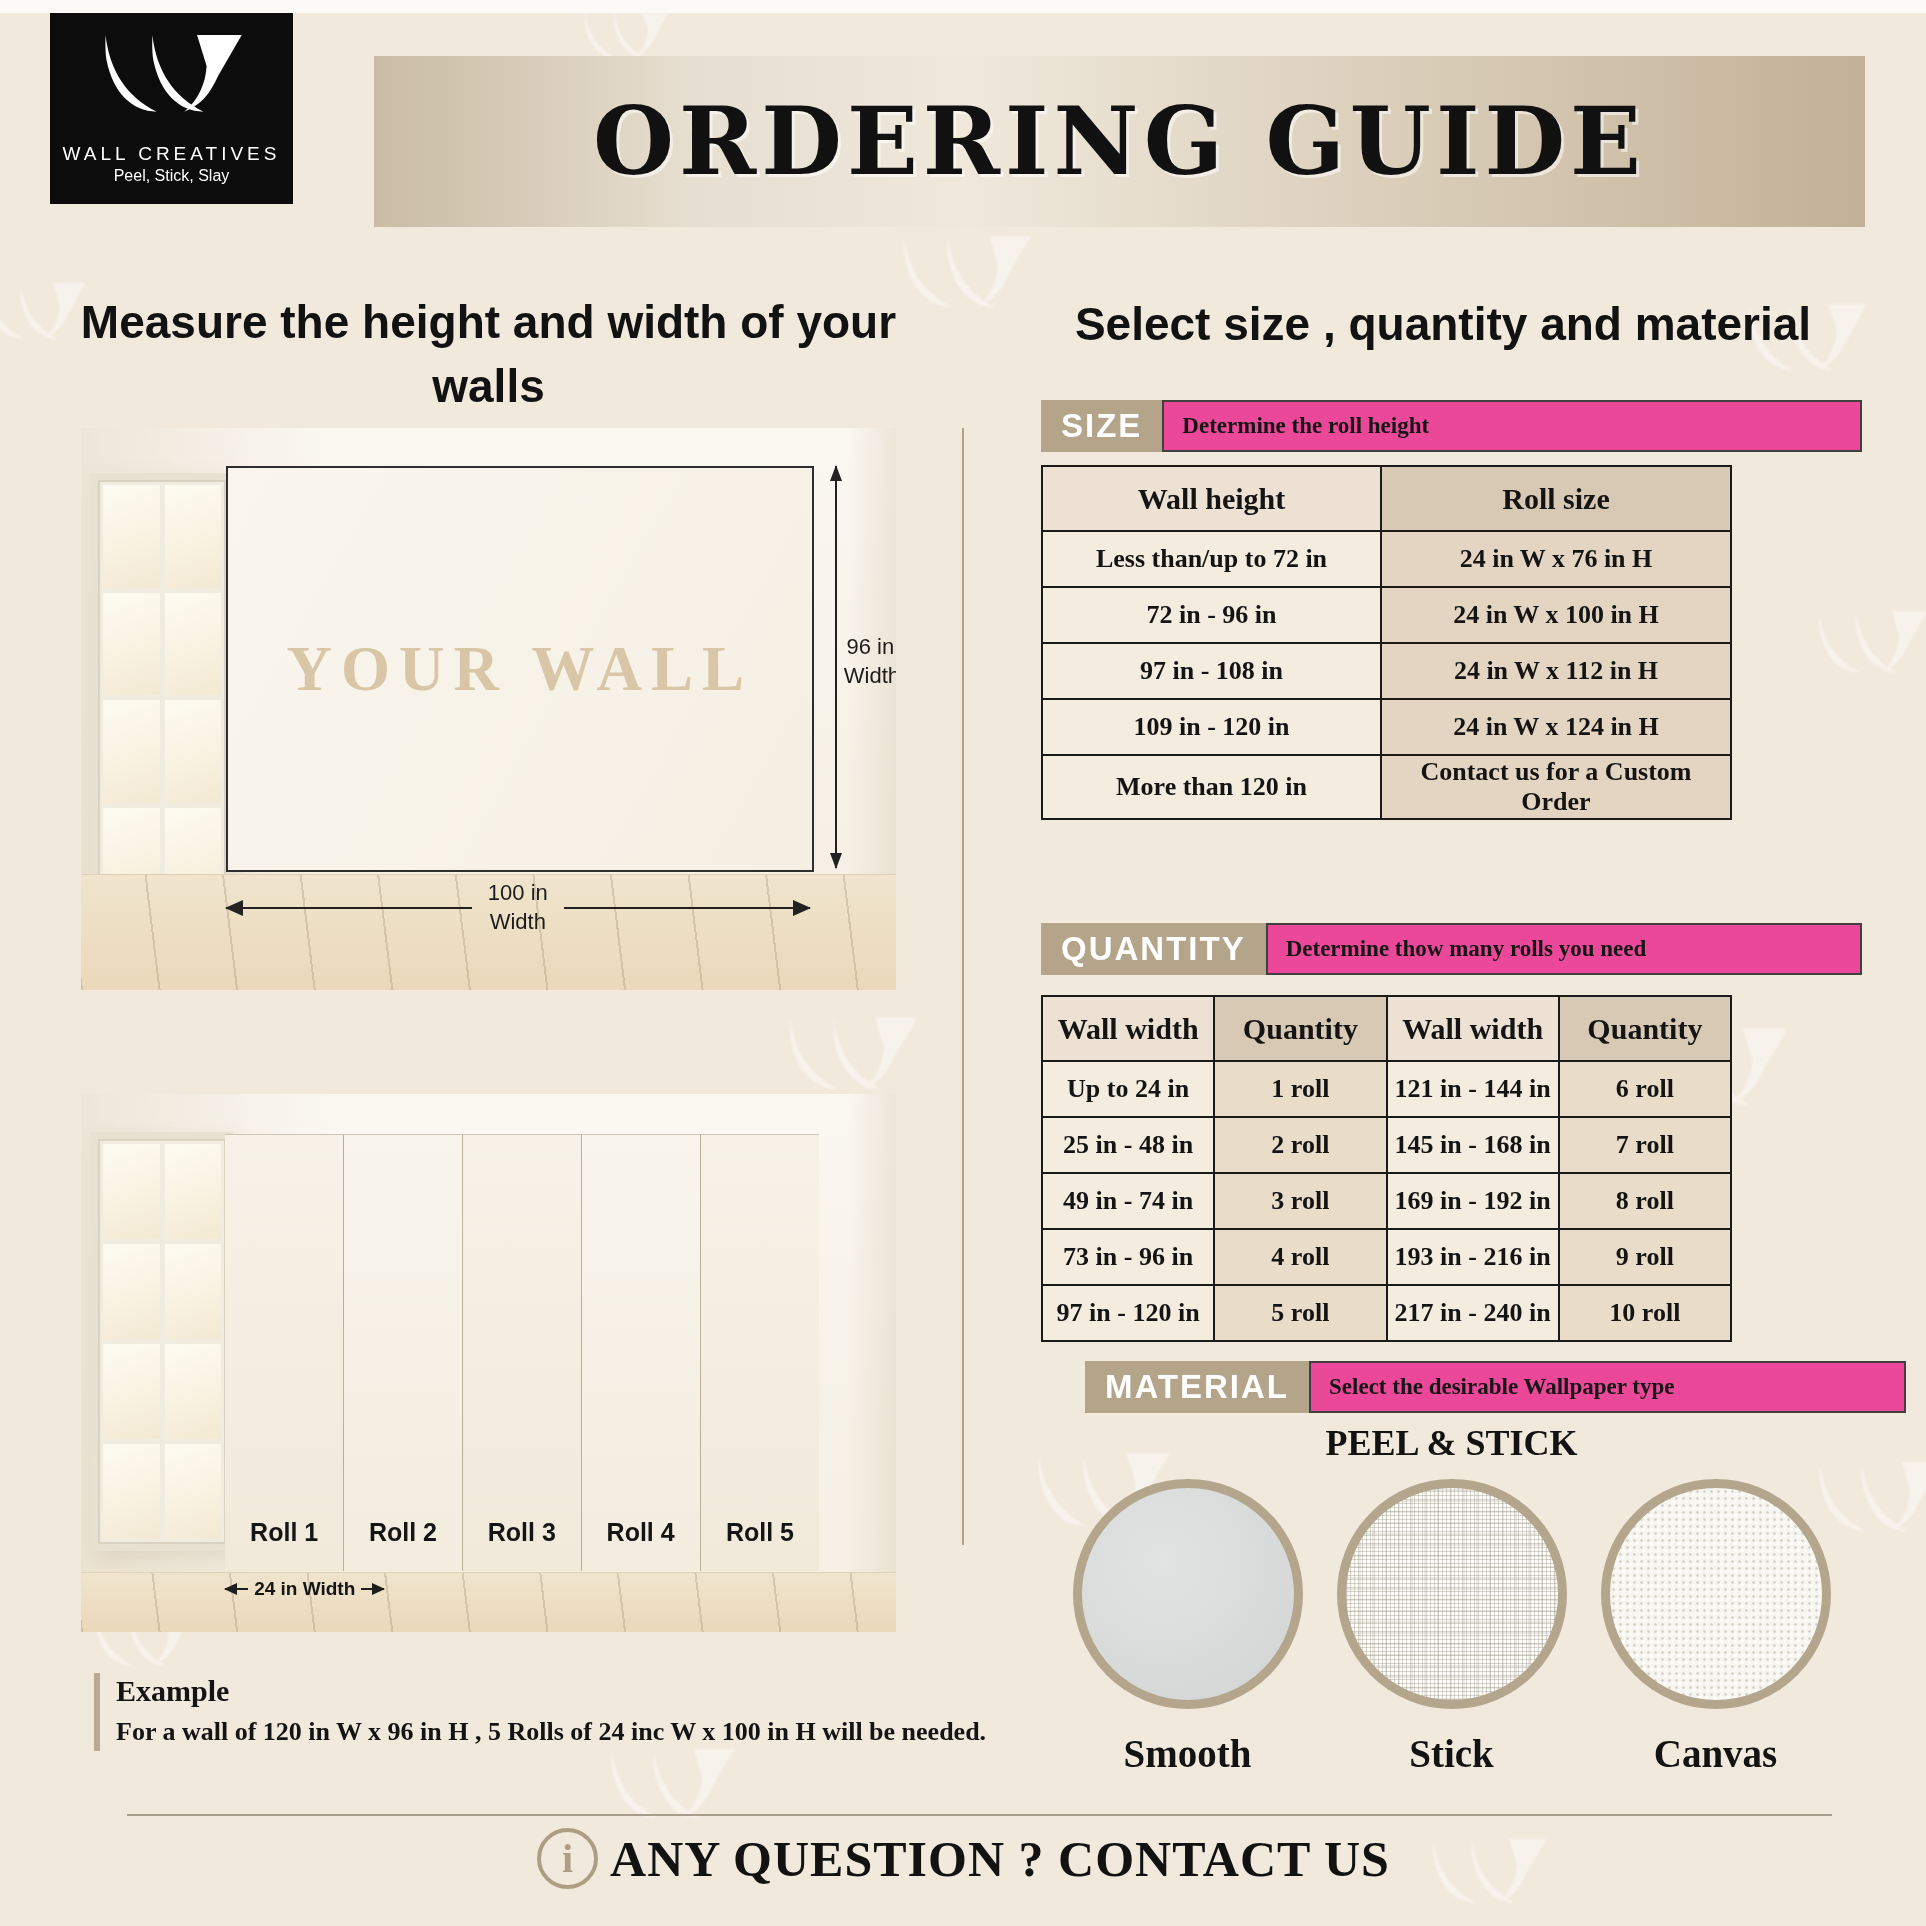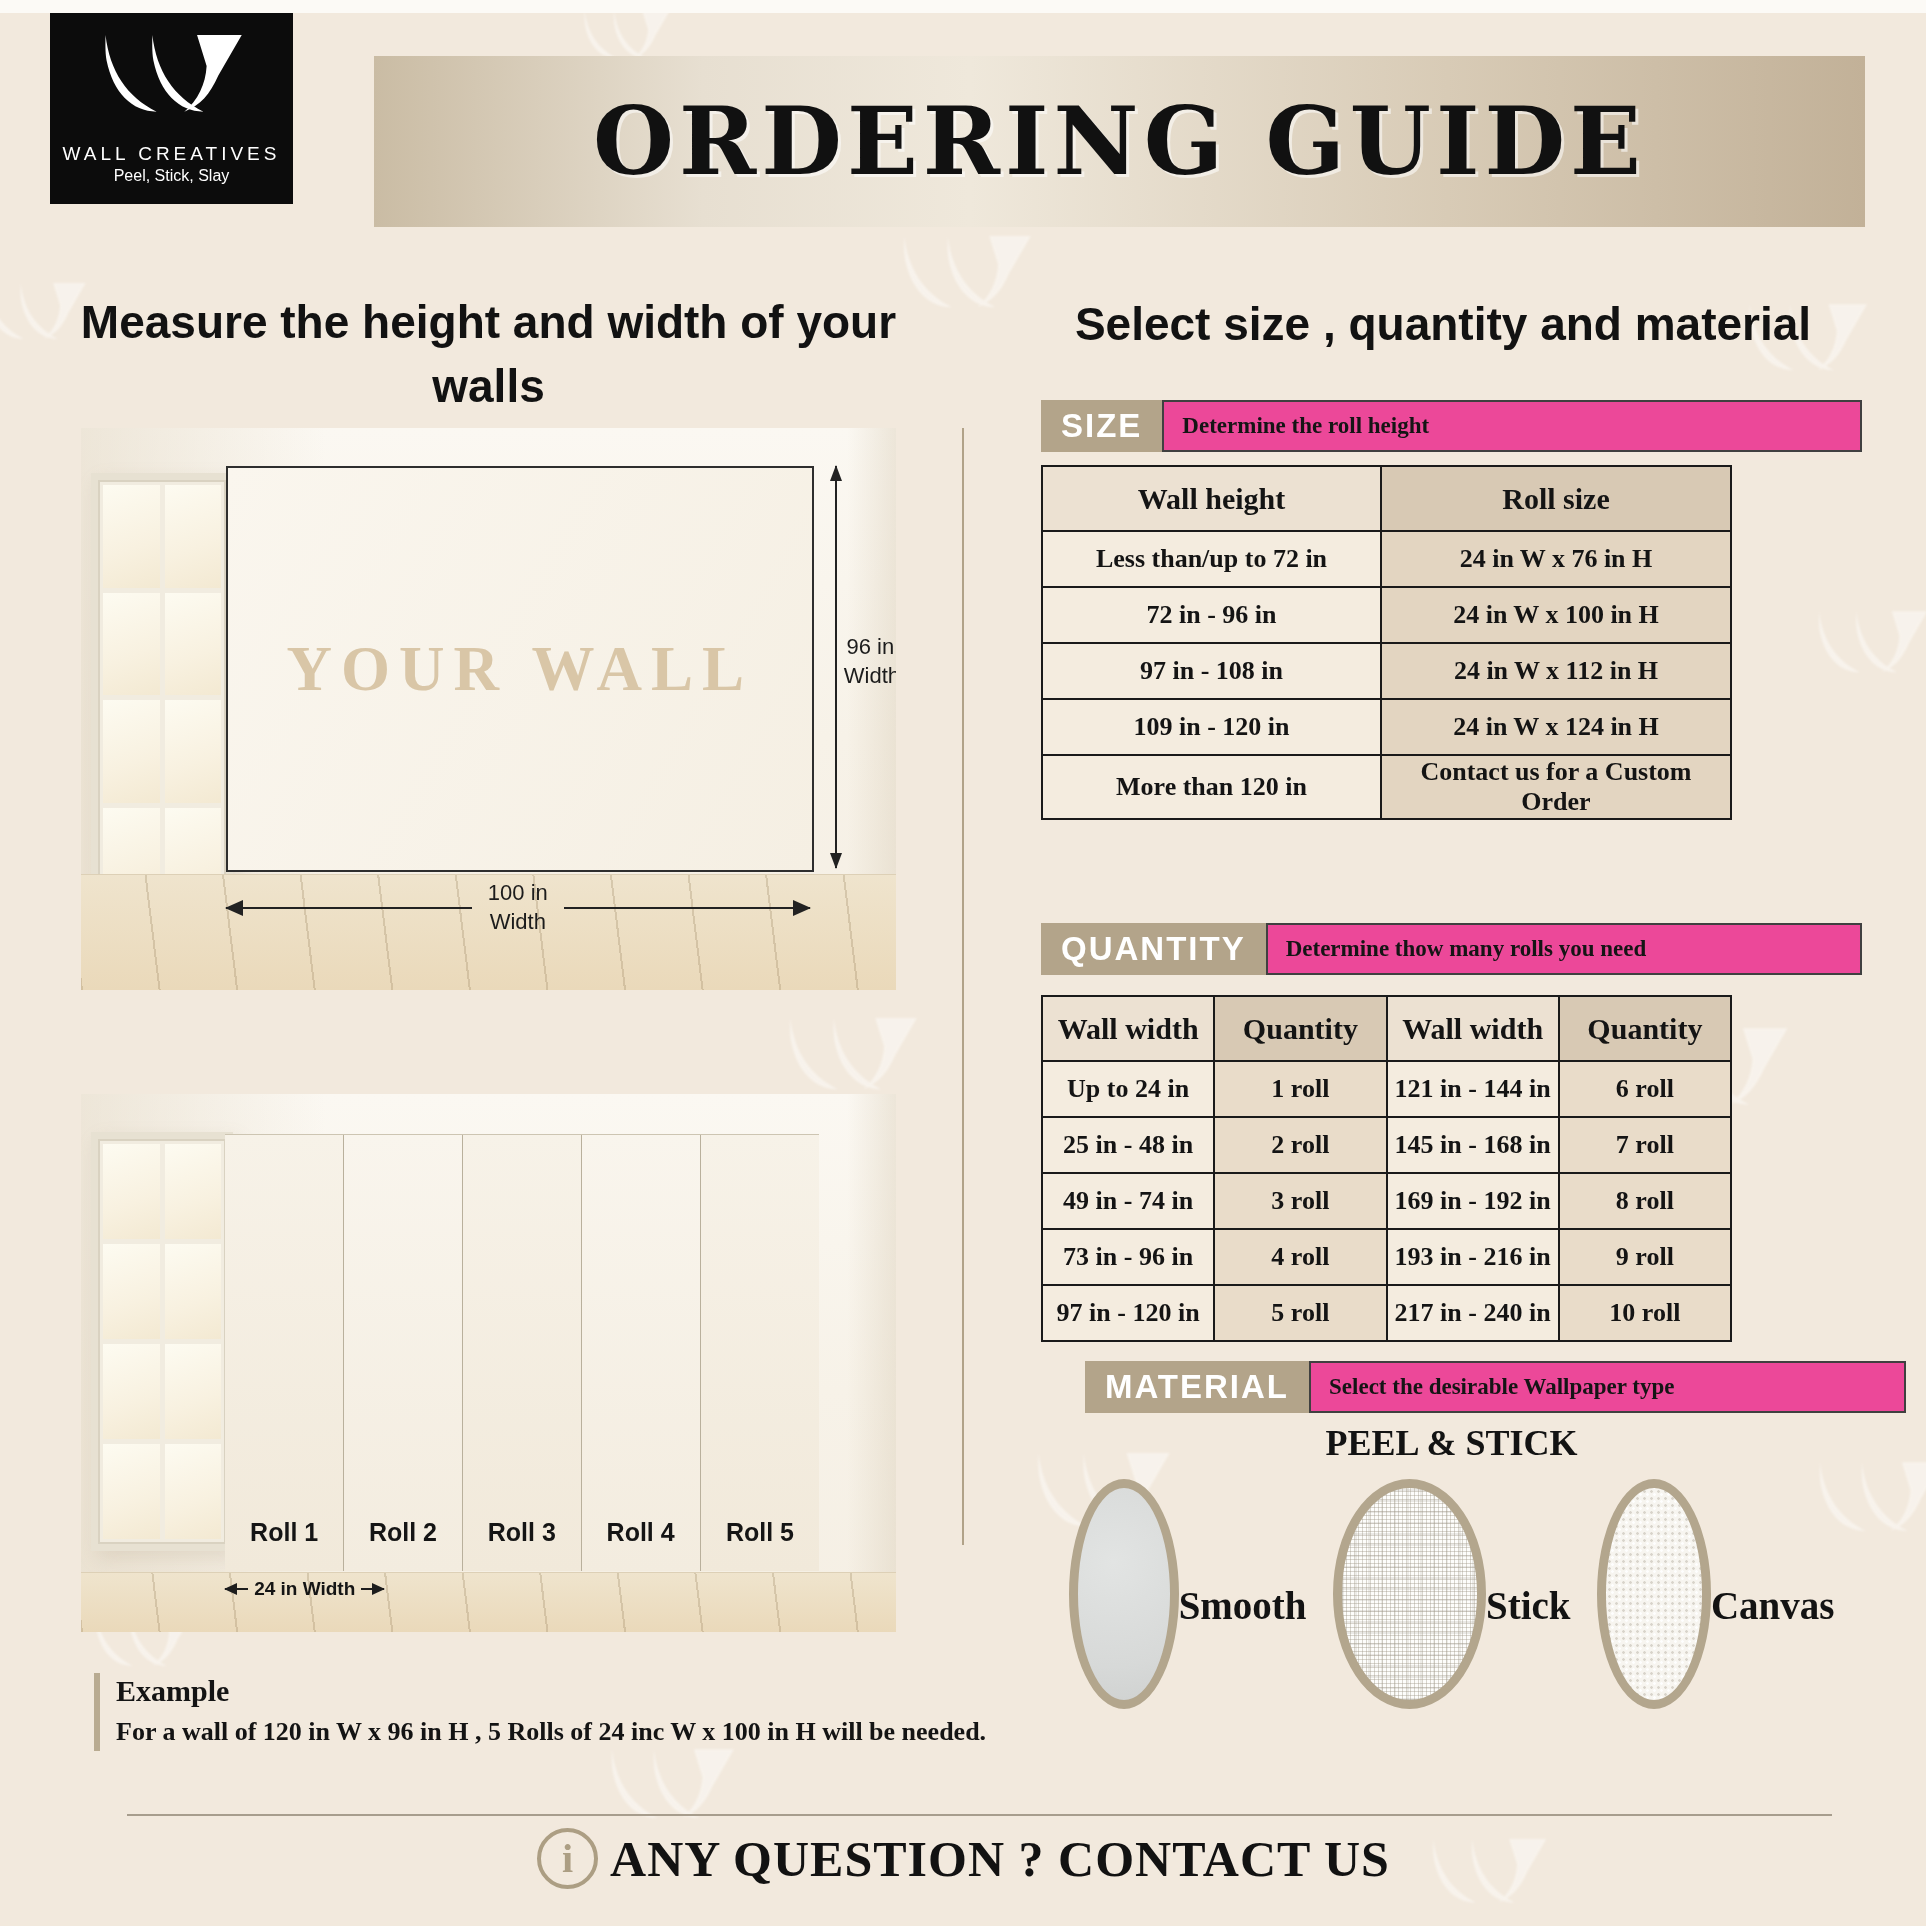--- a/index.html
+++ b/index.html
@@ -99,21 +99,21 @@
   th,td{border:2.5px solid #1a1a1a;text-align:center;font-family:"Liberation Serif",serif;font-weight:700;color:#141414;}
   th{height:61px;font-size:30px;} td{height:52px;font-size:26px;}
   .size-table th.c0{width:49.2%;background:#ece1d2;} .size-table th.c1{background:#d8c9b4;}
   .size-table td.c0{background:#f4ecdf;} .size-table td.c1{background:#e3d5c1;}
   .qty-table th{width:25%;} 
   .qty-table th.c0,.qty-table th.c2{background:#ece1d2;} .qty-table th.c1,.qty-table th.c3{background:#d8c9b4;}
   .qty-table td.c0,.qty-table td.c2{background:#f4ecdf;} .qty-table td.c1,.qty-table td.c3{background:#e9dcc9;}
 
   .peel-stick{left:1041px;top:1422px;width:821px;text-align:center;font-family:"Liberation Serif",serif;font-weight:700;font-size:36px;color:#131313;}
   .materials{left:1041px;top:1479px;width:821px;display:flex;justify-content:center;gap:26px;}
-  .mat-col{display:flex;flex-direction:row;align-items:center;width:238px;}
+  .mat-col{display:flex;flex-direction:column;align-items:center;width:238px;}
   .mat-circle{width:212px;height:212px;border-radius:50%;border:9px solid #b3a68d;box-sizing:content-box;}
   .mat-smooth{background:radial-gradient(circle at 38% 35%,#e2e4e3 0%,#d7d9d8 70%,#cfd1d0 100%);}
   .mat-fabric{background-color:#fdfdfb;background-image:
      repeating-linear-gradient(0deg,rgba(155,148,130,.38) 0 1px,transparent 1px 4px),
      repeating-linear-gradient(90deg,rgba(155,148,130,.38) 0 1px,transparent 1px 4px),
      repeating-linear-gradient(0deg,rgba(120,112,95,.14) 0 2px,transparent 2px 11px),
      repeating-linear-gradient(90deg,rgba(120,112,95,.12) 0 2px,transparent 2px 13px);}
   .mat-canvas{background-color:#f7f5f0;background-image:
      radial-gradient(rgba(148,138,118,.30) 1px,transparent 1.6px),
      radial-gradient(rgba(255,255,255,.9) 1px,transparent 1.6px);

